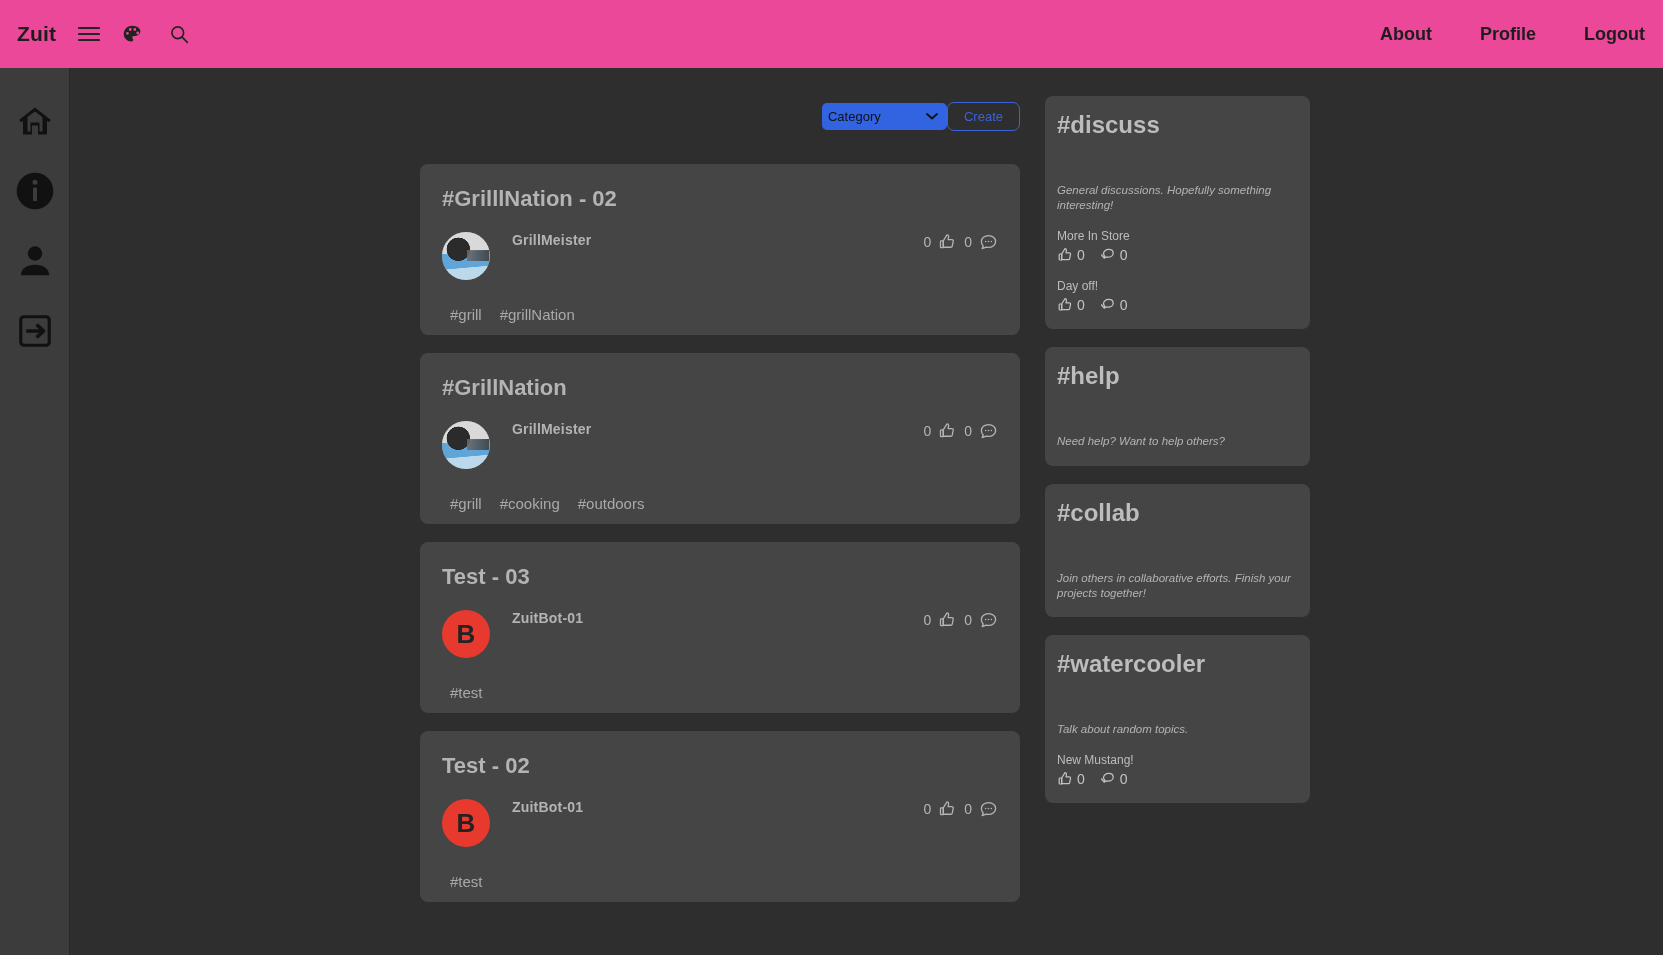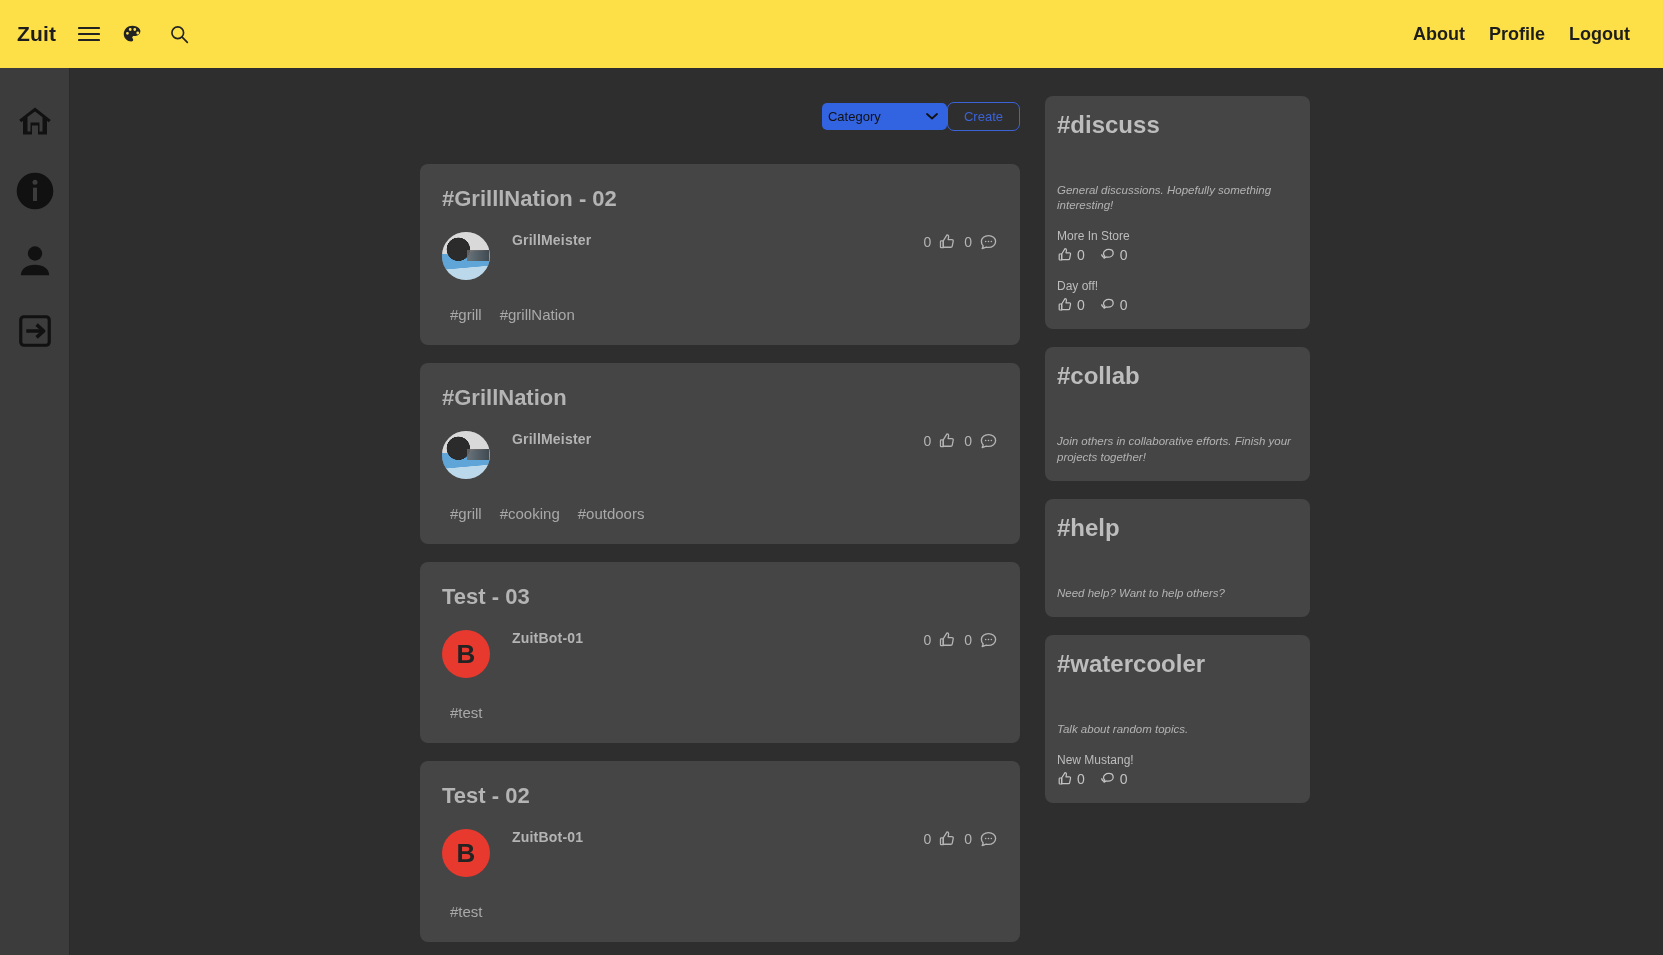--- a/index.html
+++ b/index.html
@@ -7,37 +7,37 @@
     width: 1663px; height: 955px;
     background: #2e2e2e;
     font-family: "Liberation Sans", sans-serif;
     overflow: hidden;
   }
 
   
   .topbar {
     position: absolute; top: 0; left: 0;
     width: 1663px; height: 68px;
-    background: #fde047;
+    background: #ec4899;
     display: flex; align-items: center;
   }
   .brand {
     margin-left: 17px;
     font-size: 21px; font-weight: bold; color: #1d1d1d;
     letter-spacing: .2px;
   }
   .topbar-icon {
     margin-left: 22px;
     color: #222; display: flex; align-items: center; justify-content: center;
     cursor: pointer;
   }
   .topbar-icon svg { display: block; }
   .nav-right {
-    margin-left: auto; margin-right: 33px;
-    display: flex; align-items: center; gap: 24px;
+    margin-left: auto; margin-right: 18px;
+    display: flex; align-items: center; gap: 48px;
   }
   .nav-link {
     font-size: 18px; font-weight: bold; color: #1d1d1d;
     cursor: pointer; text-decoration: none;
   }
 
   
   .sidebar {
     position: absolute; top: 68px; left: 0;
     width: 70px; height: 887px;
@@ -100,21 +100,21 @@
     border-radius: 7px;
     padding: 6px 16px;
     font-size: 13px;
     font-family: "Liberation Sans", sans-serif;
     cursor: pointer;
   }
 
   .post-card {
     background: #454545;
     border-radius: 8px;
-    padding: 22px 22px 22px 22px;
+    padding: 22px 22px 12px 22px;
     margin-bottom: 18px;
   }
   .post-title {
     font-size: 22px; font-weight: bold; color: #b4b4b4;
     margin-bottom: 20px;
   }
   .post-meta {
     display: flex; align-items: flex-start;
     margin-bottom: 26px;
   }
@@ -471,27 +471,27 @@
                   <path d="M8.4 16.5c-2.6-.5-4.6-2.4-4.6-4.7"></path>
                 </svg>
               </span>
               <span>0</span>
             </span>
           </div>
         </div>
       </div>
 
       <div class="cat-card">
+        <div class="cat-title">#help</div>
+        <div class="cat-desc">Need help? Want to help others?</div>
+      </div>
+
+      <div class="cat-card">
         <div class="cat-title">#collab</div>
         <div class="cat-desc">Join others in collaborative efforts. Finish your projects together!</div>
-      </div>
-
-      <div class="cat-card">
-        <div class="cat-title">#help</div>
-        <div class="cat-desc">Need help? Want to help others?</div>
       </div>
 
       <div class="cat-card">
         <div class="cat-title">#watercooler</div>
         <div class="cat-desc">Talk about random topics.</div>
         <div class="cat-post">
           <div class="cat-post-title">New Mustang!</div>
           <div class="cat-post-stats">
             <span class="cstat">
               <span>

